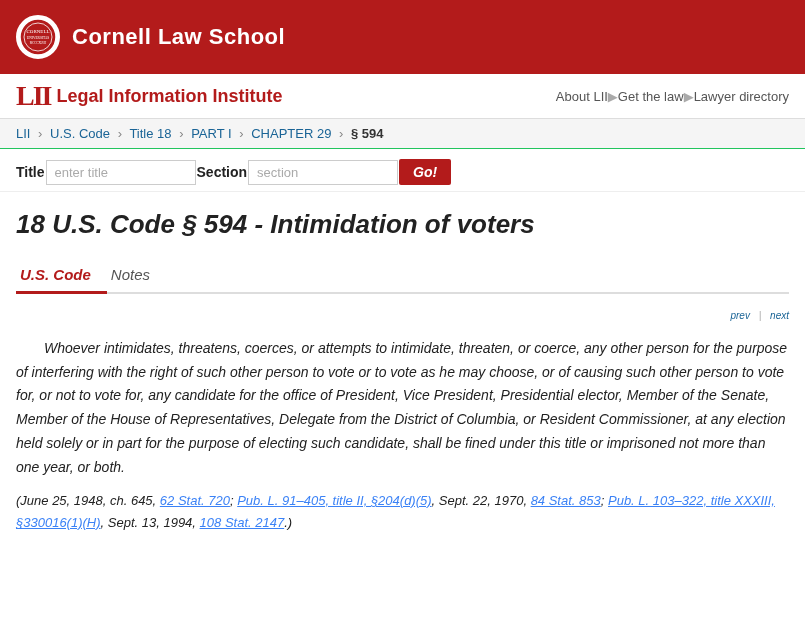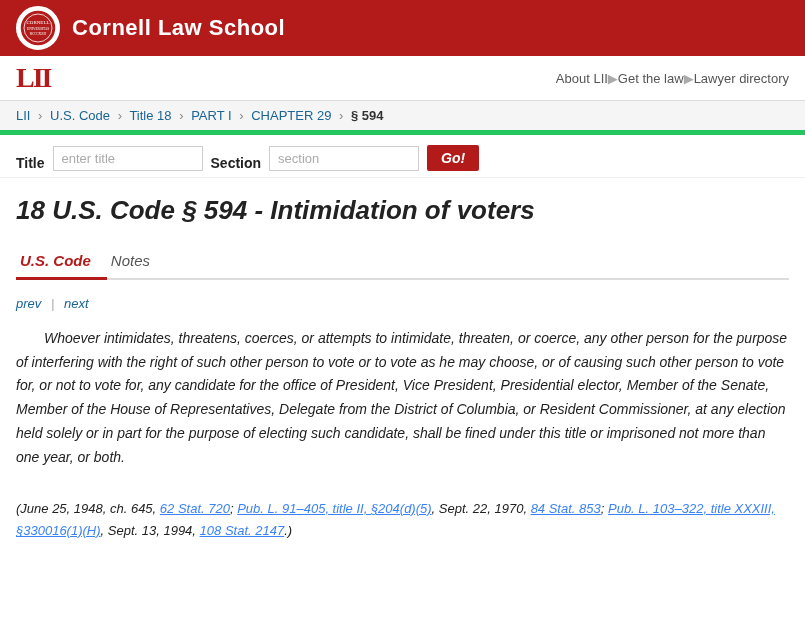--- a/index.html
+++ b/index.html
@@ -5,21 +5,21 @@
     * { margin: 0; padding: 0; box-sizing: border-box; }
     body { font-family: Arial, Helvetica, sans-serif; font-size: 14px; color: #222; background: #fff; width: 805px; }
 
     
     .cornell-header {
       background: #b31b1b;
       padding: 8px 16px;
       display: flex;
       align-items: center;
       gap: 12px;
-      height: 56px;
+      height: 74px;
     }
     .cornell-seal {
       width: 44px;
       height: 44px;
       border-radius: 50%;
       border: 2px solid #fff;
       background: #fff;
       display: flex; align-items: center; justify-content: center;
       flex-shrink: 0;
     }
@@ -64,21 +64,21 @@
     }
     .lii-nav-links a {
       color: #555;
       text-decoration: none;
     }
     .nav-sep { color: #aaa; }
 
     
     .breadcrumb-bar {
       background: #f5f5f5;
-      border-bottom: 5px solid #22c55e;
+      border-bottom: 1px solid #22c55e;
       padding: 7px 16px;
       font-size: 13px;
       color: #555;
     }
     .breadcrumb-bar a {
       color: #1a6496;
       text-decoration: none;
     }
     .breadcrumb-bar .sep { margin: 0 4px; color: #888; }
     .breadcrumb-bar .current { font-weight: bold; color: #333; }
@@ -88,22 +88,22 @@
       padding: 10px 16px 6px;
       border-bottom: 1px solid #eee;
     }
     .search-label {
       font-size: 12px;
       color: #555;
       margin-bottom: 4px;
     }
     .search-inputs {
       display: flex;
-      align-items: flex-end;
-      gap: 8px;
+      align-items: center;
+      gap: 1px;
     }
     .search-field-label {
       font-size: 14px;
       font-weight: bold;
       color: #222;
     }
     .search-input {
       border: 1px solid #ccc;
       padding: 4px 8px;
       font-size: 13px;
@@ -152,36 +152,37 @@
       text-decoration: none;
     }
     .tab.active {
       color: #b31b1b;
       border-bottom: 3px solid #b31b1b;
       font-weight: bold;
     }
 
     
     .prev-next {
-      font-size: 13px;
+      text-align: right;
+      font-size: 10px;
       margin-bottom: 16px;
       color: #1a6496;
     }
     .prev-next a {
       color: #1a6496;
       text-decoration: none;
     }
     .prev-next .sep { color: #aaa; margin: 0 6px; }
 
     
     .law-text {
       font-size: 14px;
       line-height: 1.7;
       color: #222;
-      margin-bottom: 28px;
+      margin-bottom: 10px;
       text-indent: 2em;
     }
 
     
     .citations {
       font-size: 13px;
       line-height: 1.7;
       color: #222;
     }
     .citations a {
@@ -207,20 +208,21 @@
       <text x="20" y="22" text-anchor="middle" fill="#fff" font-size="3.5" font-family="serif">UNIVERSITAS</text>
       <text x="20" y="27" text-anchor="middle" fill="#fff" font-size="3" font-family="serif">MCCCXLVII</text>
     </svg>
   </div>
   <span class="cornell-title">Cornell Law School</span>
 </header>
 
 <nav class="lii-navbar">
   <div class="lii-logo">
     <span class="lii-logo-mark">LII</span>
+    <span class="lii-logo-text">Legal Information Institute</span>
   </div>
   <div class="lii-nav-links">
     <a href="#">About LII</a>
     <span class="nav-sep">▶</span>
     <a href="#">Get the law</a>
     <span class="nav-sep">▶</span>
     <a href="#">Lawyer directory</a>
   </div>
 </nav>
 

